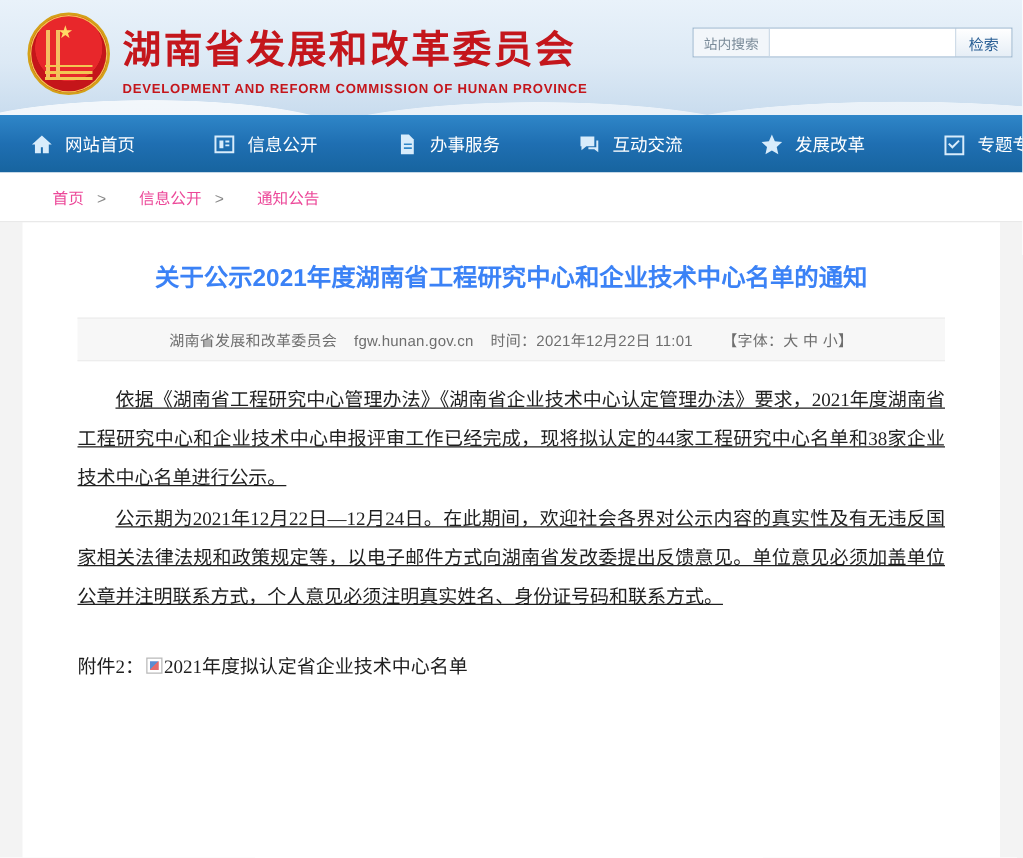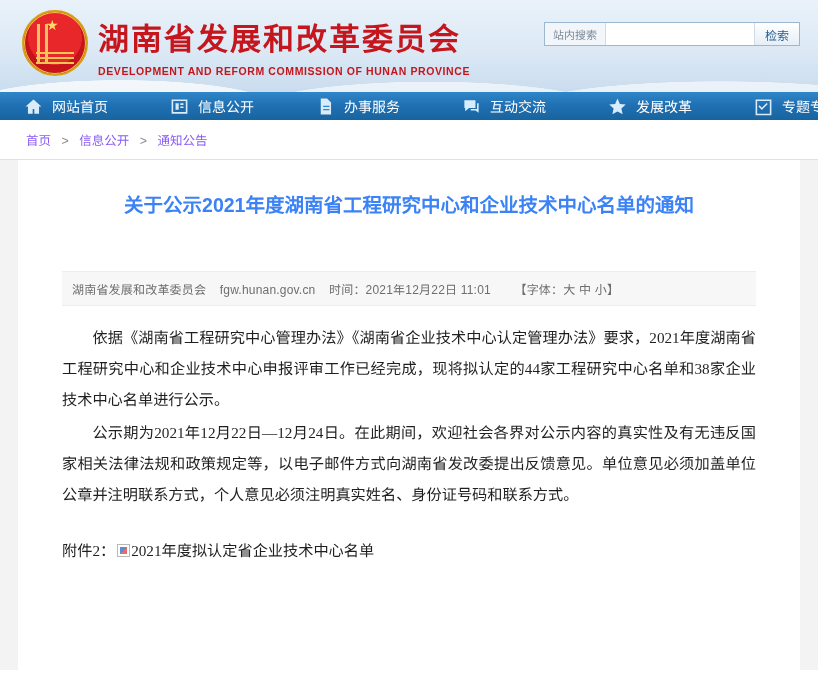--- a/index.html
+++ b/index.html
@@ -74,21 +74,21 @@
   .title-en {
     margin-top: 6px;
     font-size: 10.5px;
     font-weight: bold;
     color: #c4161c;
     letter-spacing: .6px;
     white-space: nowrap;
   }
   .search-box {
     position: absolute;
-    right: 18px; top: 22px;
+    right: 8px; top: 22px;
     display: flex;
     align-items: stretch;
     height: 24px;
     border: 1px solid #9cb7d0;
     background: #ffffff;
   }
   .search-label {
     display: flex; align-items: center;
     padding: 0 8px;
     font-size: 11px;
@@ -115,21 +115,21 @@
     font-size: 12px;
     padding: 0 10px;
     cursor: pointer;
     white-space: nowrap;
     font-family: "Liberation Sans", sans-serif;
     text-align: center;
   }
 
   
   .nav {
-    height: 28px;
+    height: 46px;
     background: linear-gradient(180deg, #2f86c8 0%, #1f6fb2 50%, #17649f 100%);
     display: flex;
     align-items: center;
     padding-left: 24px;
   }
   .nav-item {
     display: flex;
     align-items: center;
     gap: 9px;
     color: #ffffff;
@@ -155,23 +155,24 @@
     border-bottom: 1px solid #e2e2e2;
     display: flex;
     align-items: center;
     padding-left: 26px;
   }
   .crumb {
     font-size: 12.5px;
     color: #4a4a4a;
   }
   .crumb a {
-    color: #8b5cf6;
+    color: #ec4899;
     text-decoration: none;
     cursor: pointer;
+    margin-left: 16px;
   }
   .crumb .sep { margin: 0 7px; color: #8a8a8a; }
 
   
   .page-bg {
     background: #f3f3f3;
     padding: 0 0 0 0;
     height: 510px;
   }
   .article {
@@ -186,38 +187,38 @@
     font-size: 19.5px;
     font-weight: bold;
     line-height: 30px;
     padding: 4px 0 16px 0;
     font-family: "Liberation Sans", sans-serif;
   }
   .meta {
     background: #f7f7f7;
     border-top: 1px solid #ededed;
     border-bottom: 1px solid #ededed;
+    text-align: center;
     font-size: 12px;
     color: #6e6e6e;
     padding: 8px 0;
     letter-spacing: .2px;
-    margin-top: 35px;
   }
   .meta .seg { margin: 0 10px; }
   .meta .src-link { color: #6e6e6e; text-decoration: none; cursor: pointer; }
   .meta .fs { cursor: pointer; }
   .body {
     padding-top: 16px;
     font-size: 15.2px;
     line-height: 31px;
     color: #1f1f1f;
     font-family: "Liberation Serif", "DejaVu Serif", serif;
     text-align: justify;
   }
-  .body p { margin: 0 0 2px 0; text-indent: 2em; }
+  .body p { margin: 0 0 2px 0; text-indent: 2em; text-decoration: underline; }
   .attach {
     margin-top: 26px;
     text-indent: 0;
   }
   .attach-row {
     display: block;
     margin: 0;
     line-height: 30px;
   }
   .att-ico {

